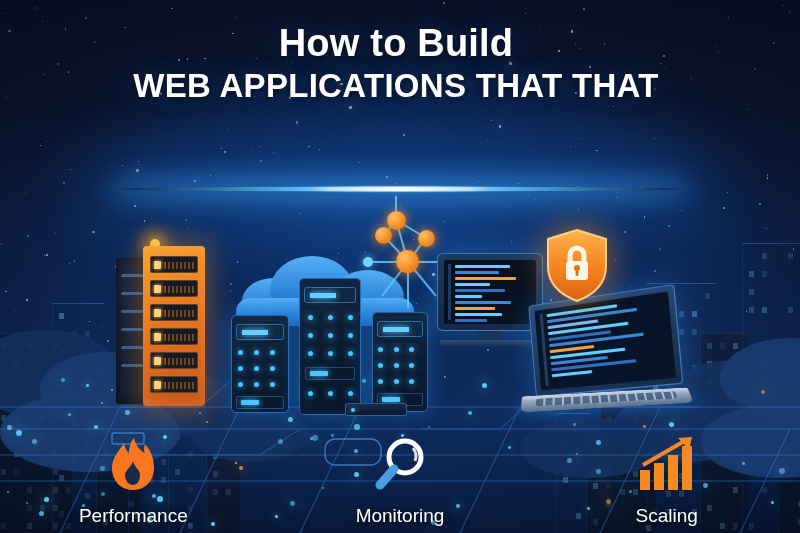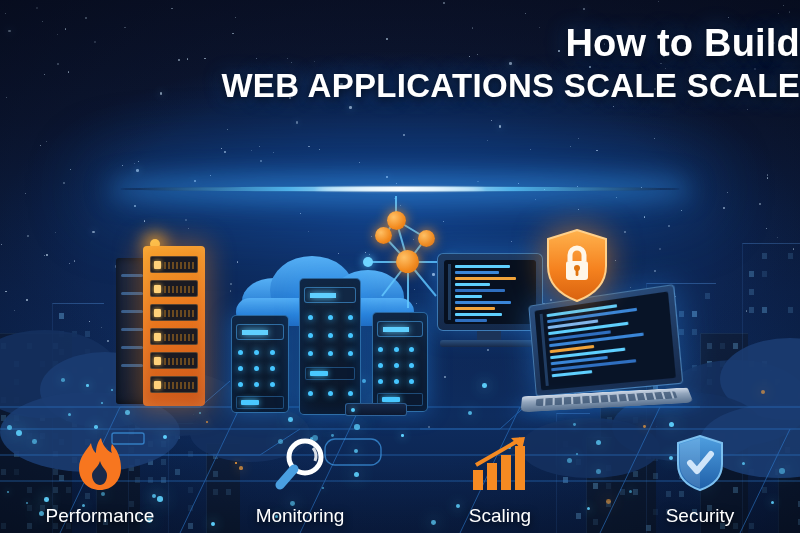--- a/index.html
+++ b/index.html
@@ -53,22 +53,22 @@
     width:170px; height:3px; border-radius:50%;
     background:#ffffff; filter:blur(1.4px); opacity:.95;
   }
 
   
   .cloudfog{ position:absolute; border-radius:50%; background:#14305e; opacity:.92; }
   .cloudfog.lt{ background:#1b3c71; }
 
   
   .titlewrap{
-    position:absolute; left:0; right:0; top:22px;
-    text-align:right; z-index:40;
+    position:absolute; left:0; right:8px; top:22px;
+    text-align:center; z-index:40;
   }
   .t1{
     font-size:38px; font-weight:bold; color:#ffffff; letter-spacing:.2px;
     text-shadow:0 2px 10px rgba(0,0,0,.75), 0 0 22px rgba(40,120,220,.45);
     line-height:1.12;
   }
   .t2{
     font-size:37px; font-weight:bold; color:#f79520; letter-spacing:.3px;
     margin-top:4px;
     text-shadow:0 2px 10px rgba(0,0,0,.8), 0 0 20px rgba(245,150,30,.3);
@@ -711,21 +711,21 @@
       <div class="cloudfog lt" style="position:absolute;left:700px;top:404px;width:160px;height:74px;z-index:10;opacity:.9"></div>
       <div class="cloudfog" style="position:absolute;left:190px;top:404px;width:120px;height:58px;z-index:10;opacity:.9"></div>
       <div class="cloudfog" style="position:absolute;left:520px;top:418px;width:140px;height:60px;z-index:10;opacity:.9"></div>
     </div>
 
   <div class="beam"></div>
   <div class="beam-core"></div>
 
   <div class="titlewrap">
     <div class="t1">How to Build</div>
-    <div class="t3">WEB APPLICATIONS SCALE SCALE</div>
+    <div class="t3">WEB APPLICATIONS THAT THAT</div>
   </div>
 
   <div class="scene">
 
     <div class="cloud" style="left:236px; top:252px; width:180px; height:70px;">
       <span style="left:6px;  top:26px; width:64px; height:46px;"></span>
       <span style="left:34px; top:4px;  width:84px; height:68px;"></span>
       <span style="left:96px; top:18px; width:72px; height:54px;"></span>
       <span style="left:0px;  top:46px; width:178px;height:28px; border-radius:16px;"></span>
     </div>
@@ -1055,32 +1055,16 @@
           <rect x="16" y="26" width="10" height="27" fill="#f58a22"></rect>
           <rect x="30" y="18" width="10" height="35" fill="#f58a22"></rect>
           <rect x="44" y="9" width="10" height="44" fill="#f58a22"></rect>
           <path d="M5 28 L50 2" stroke="#f58a22" stroke-width="4" fill="none"></path>
           <path d="M40 1 L54 0 L51 13 Z" fill="#f58a22"></path>
         </svg>
       </div>
       <div class="lbl">Scaling</div>
     </div>
 
-    <div class="feat">
-      <div class="ic">
-        <svg width="48" height="56" viewBox="0 0 48 56">
-          <defs>
-            <linearGradient id="shBl" x1="0" y1="0" x2="0" y2="1">
-              <stop offset="0" stop-color="#4f9fe0"></stop>
-                <stop offset="100%" stop-color="#1f5fa8"></stop>
-            </linearGradient>
-          </defs>
-          <path d="M24 1 L46 8 V29 C46 43 36 51 24 55 C12 51 2 43 2 29 V8 Z" fill="url(#shBl)" stroke="#7cc0f0" stroke-width="2"></path>
-          <path d="M24 3 V53 C13 49 4 42 4 29 V9 Z" fill="#ffffff" opacity=".13"></path>
-          <path d="M14 28 L21 36 L35 19" fill="none" stroke="#dff0ff" stroke-width="6" stroke-linecap="round" stroke-linejoin="round" opacity=".9"></path>
-        </svg>
-      </div>
-      <div class="lbl">Security</div>
-    </div>
   </div>
 
   <div class="vignette"></div>
 </div>
 
 </body></html>

